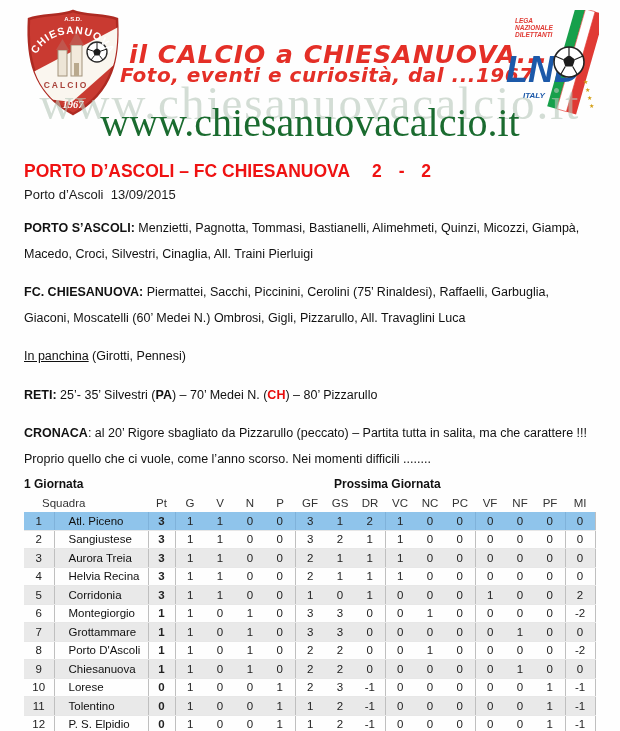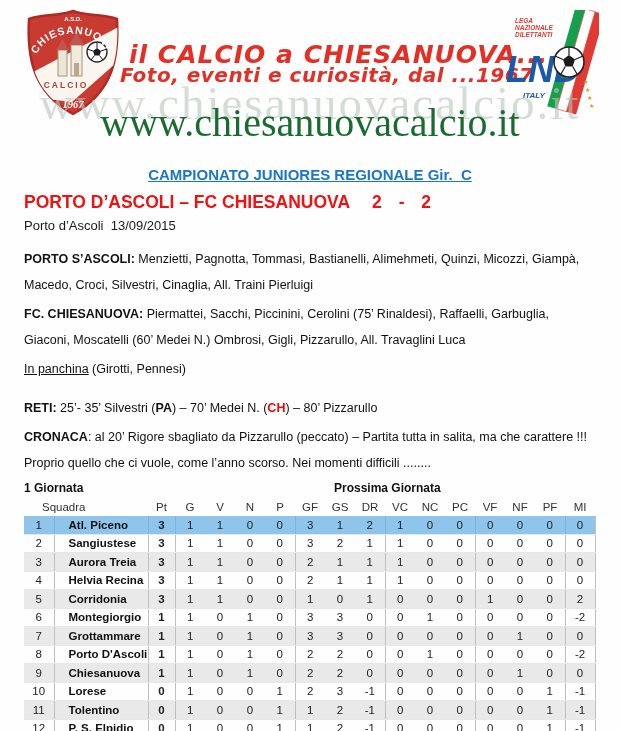--- a/index.html
+++ b/index.html
@@ -19,34 +19,34 @@
   .siteurl{position:absolute;left:0;top:99px;width:620px;text-align:center;z-index:3;
            font-family:"Liberation Serif",serif;font-size:40px;color:#1A6B2F;white-space:nowrap;}
   
   .championship{margin:14px 24px 0;text-align:center;font-size:15px;font-weight:bold;
                 color:#1B76C8;text-decoration:underline;}
   .match-title{margin:9px 24px 0;font-size:17.5px;font-weight:bold;color:#EF1212;white-space:nowrap;}
   .match-title .score{margin-left:22px;word-spacing:12px;}
   .venue{margin:5px 24px 0;font-size:13px;color:#1a1a1a;}
   
   .para{margin:13px 24px 0;font-size:12.5px;line-height:26px;color:#111;}
-  .para.tight{margin-top:3px;}
+  .para.tight{margin-top:12px;}
   .para b{font-weight:bold;}
   .u{text-decoration:underline;}
   .red{color:#E80C0C;font-weight:bold;}
   
   .standings{margin:5px 24px 0;}
   .stand-titles{position:relative;height:15px;font-size:12px;font-weight:bold;color:#111;}
   .stand-titles .right{position:absolute;left:310px;top:0;}
   table.stand{border-collapse:collapse;width:571px;font-size:11.5px;table-layout:fixed;margin-top:2px;}
   table.stand th{font-weight:normal;color:#333;text-align:center;padding:3px 0;line-height:12px;}
   table.stand th.team-h{text-align:left;padding-left:18px;}
   table.stand td{text-align:center;padding:2.5px 0;line-height:12.5px;color:#222;
                  border-bottom:1px solid #e7e7e7;}
-  table.stand td.team{text-align:left;font-weight:bold;padding-left:14px;color:#101010;margin-top:24px;}
+  table.stand td.team{text-align:left;font-weight:normal;padding-left:14px;color:#101010;margin-top:24px;}
   table.stand td.pt{font-weight:bold;}
   table.stand td.gdiv{border-left:1px solid #bfbfbf;}
   table.stand td.last{border-right:1px solid #bfbfbf;}
   tr.gray td{background:#e9e9e9;}
   tr.hl td{background:#8FC4EB;}
   tr.hl td.gdiv{border-left-color:#7fb2da;}
 </style>
 </head>
 <body>
 
@@ -113,21 +113,20 @@
           <text x="82" y="82">★</text>
         <text x="84" y="90">★</text>
           <text x="86" y="98">★</text>
       </g>
     </svg>
 
     <div class="watermark">www.chiesanuovacalcio.it</div>
     <div class="siteurl">www.chiesanuovacalcio.it</div>
   </div>
 
-  <div class="championship">CAMPIONATO JUNIORES REGIONALE Gir.&nbsp; C</div>
 
   <div class="match-title"><span>PORTO D’ASCOLI – FC CHIESANUOVA</span><span class="score">2 - 2</span></div>
 
   <div class="venue">Porto d’Ascoli&nbsp; 13/09/2015</div>
 
   <div class="para"><b>PORTO S’ASCOLI:</b><span> Menzietti, Pagnotta, Tommasi, Bastianelli, Alimehmeti, Quinzi, Micozzi, Giampà, Macedo, Croci, Silvestri, Cinaglia, All. Traini Pierluigi</span></div>
 
   <div class="para tight"><b>FC. CHIESANUOVA:</b><span> Piermattei, Sacchi, Piccinini, Cerolini (75’ Rinaldesi), Raffaelli, Garbuglia, Giaconi, Moscatelli (60’ Medei N.) Ombrosi, Gigli, Pizzarullo, All. Travaglini Luca</span></div>
 
   <div class="para tight"><span class="u">In panchina</span><span> (Girotti, Pennesi)</span></div>

